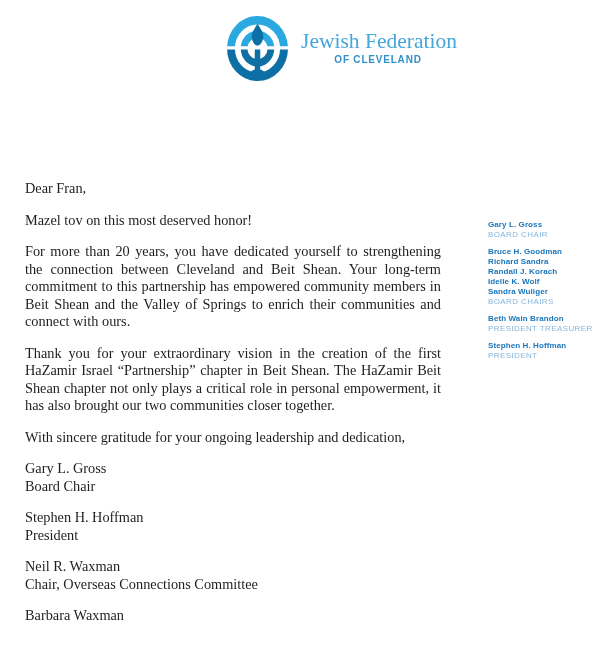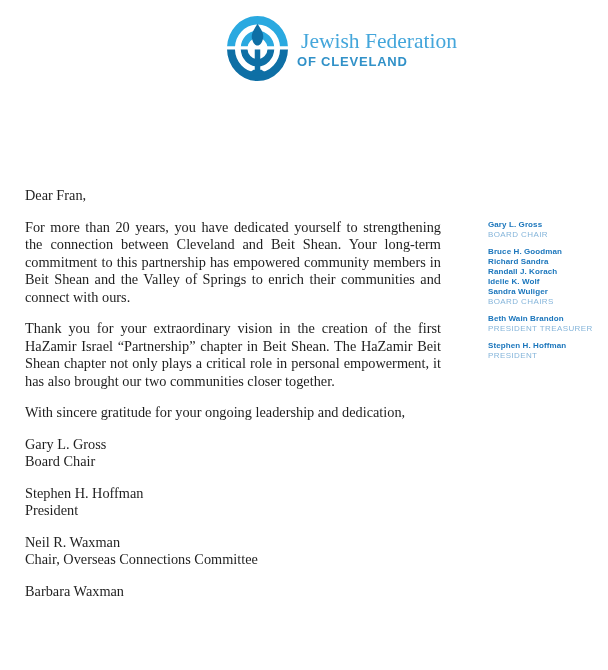--- a/index.html
+++ b/index.html
@@ -10,24 +10,24 @@
   
   .logo{position:absolute;left:0;top:0;width:608px;height:110px;}
   .logo-mark{position:absolute;left:227px;top:16px;width:61px;height:65px;}
   .logo-text{position:absolute;left:297px;top:29px;width:164px;}
   .logo-name{
     margin:0;font-family:"Liberation Serif",serif;font-weight:400;
     font-size:21.5px;line-height:24px;color:var(--wordmark-blue);white-space:nowrap;text-align:center;
   }
   .logo-sub{
     margin:1px 2px 0 0;font-family:"Liberation Sans",sans-serif;font-weight:bold;
-    font-size:13px;letter-spacing:0.8px;color:var(--subtitle-blue);text-align:left;
+    font-size:10px;letter-spacing:0.8px;color:var(--subtitle-blue);text-align:center;
   }
   
-  .letter{position:absolute;left:25px;top:187px;width:416px;color:#1e1e1e;}
+  .letter{position:absolute;left:25px;top:180px;width:416px;color:#1e1e1e;}
   .para{
     margin:0 0 14px 0;text-align:justify;
     font-size:14.3px;line-height:17.5px;
   }
   .sig{
     margin:0 0 14px 0;text-align:left;
     font-size:14.3px;line-height:17.5px;
   }
   
   .board{position:absolute;left:488px;top:220px;width:114px;font-family:"Liberation Sans",sans-serif;}
@@ -74,20 +74,21 @@
   </svg>
   <div class="logo-text">
     <h1 class="logo-name">Jewish Federation</h1>
     <div class="logo-sub">OF CLEVELAND</div>
   </div>
 </div>
 
 <div class="letter">
   <div>
       <p class="para">Dear Fran,</p>
+      <p class="para">Mazel tov on this most deserved honor!</p>
       <p class="para">For more than 20 years, you have dedicated yourself to strengthening the connection between Cleveland and Beit Shean. Your long-term commitment to this partnership has empowered community members in Beit Shean and the Valley of Springs to enrich their communities and connect with ours.</p>
       <p class="para">Thank you for your extraordinary vision in the creation of the first HaZamir Israel “Partnership” chapter in Beit Shean. The HaZamir Beit Shean chapter not only plays a critical role in personal empowerment, it has also brought our two communities closer together.</p>
       <p class="para">With sincere gratitude for your ongoing leadership and dedication,</p>
     </div>
   <div>
       <p class="sig"><span>Gary L. Gross</span><br><span>Board Chair</span></p>
       <p class="sig"><span>Stephen H. Hoffman</span><br><span>President</span></p>
       <p class="sig"><span>Neil R. Waxman</span><br><span>Chair, Overseas Connections Committee</span></p>
       <p class="sig"><span>Barbara Waxman</span><br></p>
     </div>

